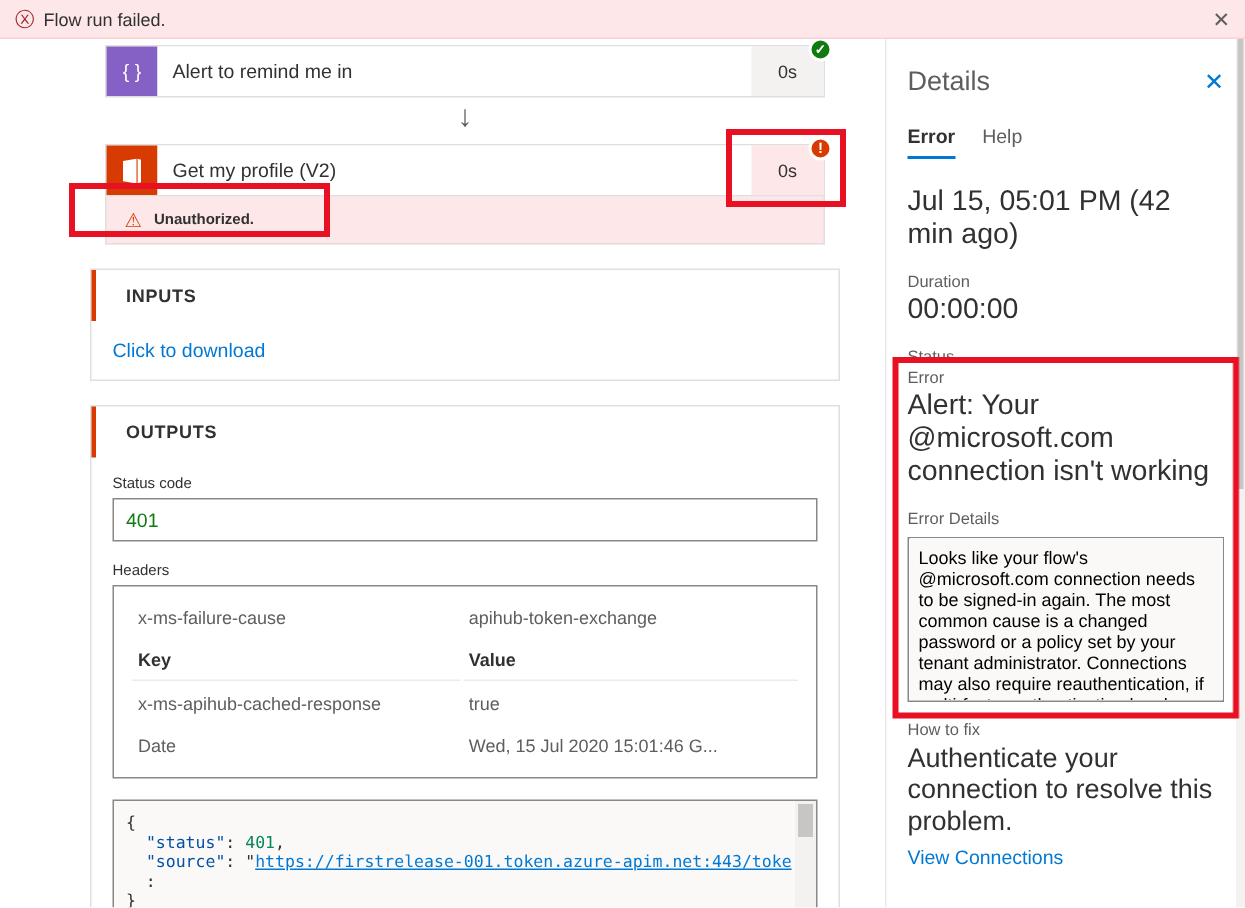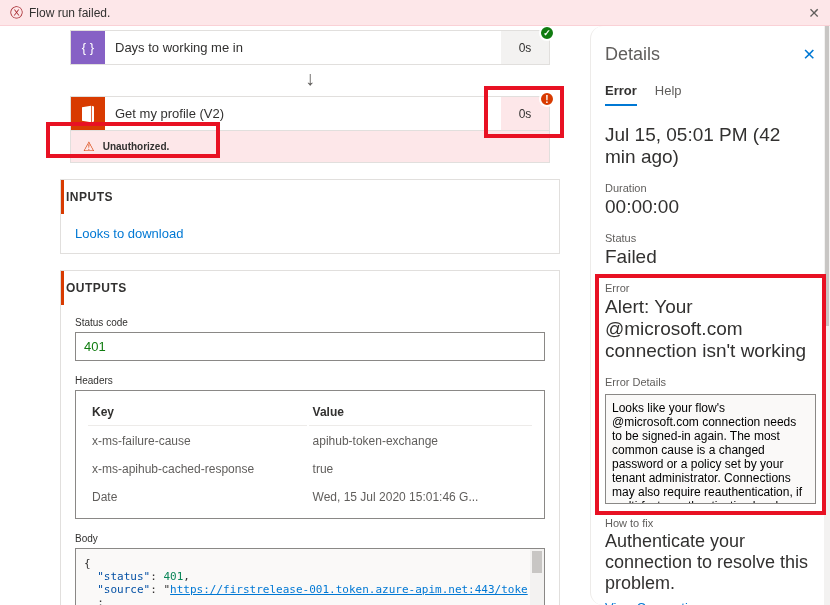--- a/index.html
+++ b/index.html
@@ -28,40 +28,40 @@
   
   .arrow { text-align: center; padding: 2px 0 6px; font-size: 20px; color: #605e5c; }
   
   .red-box { border: 4px solid #e81123; position: absolute; z-index: 10; pointer-events: none; }
   
   .unauth-row { background: #fde7e9; padding: 8px 12px; display: flex; align-items: center; border: 1px solid #e1dfdd; border-top: none; }
   .unauth-row .warn { color: #d83b01; margin-right: 8px; }
   .unauth-row .txt { font-weight: 600; font-size: 10px; }
   
   .section-box { border: 1px solid #e1dfdd; margin-top: 16px; padding: 0; }
-  .section-title { border-left: 3px solid #d83b01; padding: 10px 2px; font-size: 12px; font-weight: 600; letter-spacing: 0.5px; }
+  .section-title { border-left: 3px solid #d83b01; padding: 10px 20px; font-size: 12px; font-weight: 600; letter-spacing: 0.5px; }
   .section-body { padding: 12px 14px; }
   
   .link { color: #0078d4; cursor: pointer; font-size: 13px; }
   
   .field-label { font-size: 10px; margin-bottom: 4px; }
   .field-input { width: 100%; border: 1px solid #8a8886; padding: 6px 8px; font-size: 13px; color: #107c10; margin-bottom: 14px; }
   
   .kv-table { width: 100%; font-size: 12px; }
   .kv-table th { text-align: left; font-weight: 600; padding: 6px 4px; border-bottom: 1px solid #edebe9; }
   .kv-table td { padding: 6px 4px; color: #605e5c; }
   
   .body-box { border: 1px solid #8a8886; background: #faf9f8; padding: 8px; font-family: Consolas, monospace; font-size: 11px; margin-top: 4px; position: relative; overflow: hidden; white-space: pre; }
   .body-box .scroll-v { position: absolute; right: 0; top: 0; bottom: 18px; width: 14px; background: #f3f2f1; }
   .body-box .scroll-v::after { content: ""; position: absolute; top: 2px; left: 2px; right: 2px; height: 22px; background: #c8c6c4; }
   .json-key { color: #0451a5; }
   .json-num { color: #098658; }
   .json-url { color: #0078d4; text-decoration: underline; }
   
-  .details-pane { width: 240px; border-left: 1px solid #edebe9; padding: 18px 14px; overflow: hidden; position: relative; border-radius: 13px; }
+  .details-pane { width: 240px; border-left: 1px solid #edebe9; padding: 18px 14px; overflow: hidden; position: relative; }
   .details-head { display: flex; align-items: center; justify-content: space-between; margin-bottom: 18px; }
   .details-head h2 { font-size: 18px; font-weight: 400; color: #605e5c; }
   .details-head .x { color: #0078d4; font-size: 16px; cursor: pointer; }
   
   .tabs { display: flex; gap: 18px; margin-bottom: 18px; border-bottom: none; }
   .tab { font-size: 13px; padding-bottom: 6px; cursor: pointer; color: #605e5c; }
   .tab.active { color: #323130; border-bottom: 2px solid #0078d4; font-weight: 600; }
   
   .meta-label { font-size: 11px; color: #605e5c; margin-bottom: 2px; }
   .meta-value { font-size: 19px; margin-bottom: 14px; }
@@ -78,21 +78,21 @@
   <span class="icon">ⓧ</span>
   <span class="msg">Flow run failed.</span>
   <span class="close">✕</span>
 </div>
 
 <div class="main-area">
   <div class="canvas">
 
     <div class="flow-card purple" style="margin-left:10px; margin-right:10px;">
       <div class="flow-icon">{ }</div>
-      <div class="flow-title">Days to working me in</div>
+      <div class="flow-title">Alert to remind me in</div>
       <div class="flow-time">0s</div>
       <div class="check-badge"></div>
     </div>
 
     <div class="arrow">↓</div>
 
     <div style="position:relative; margin-left:10px; margin-right:10px;">
       <div class="flow-card orange">
         <div class="flow-icon">
           <svg width="18" height="18" viewBox="0 0 24 24">
@@ -107,55 +107,54 @@
         <span class="warn">⚠</span>
         <span class="txt">Unauthorized.</span>
       </div>
       <div class="red-box" style="top:-10px; right:-14px; width:80px; height:52px;"></div>
       <div class="red-box" style="top:26px; left:-24px; width:174px; height:36px;"></div>
     </div>
 
     <div class="section-box">
       <div class="section-title">INPUTS</div>
       <div class="section-body">
-        <span class="link">Looks to download</span>
+        <span class="link">Click to download</span>
       </div>
     </div>
 
     <div class="section-box">
       <div class="section-title">OUTPUTS</div>
       <div class="section-body">
         <div class="field-label">Status code</div>
         <input class="field-input" readonly="" value="401" style="">
         
         <div class="field-label">Headers</div>
         <div style="border:1px solid #8a8886; padding:6px 10px; margin-bottom:14px;">
           <table class="kv-table">
             <tbody>
                 <tr>
+                  <td>x-ms-failure-cause</td>
+                  <td>apihub-token-exchange</td>
+                </tr>
+            <tr>
               <th>Key</th>
               <th>Value</th>
             </tr>
-            <tr>
-                  <td>x-ms-failure-cause</td>
-                  <td>apihub-token-exchange</td>
-                </tr>
             <tr>
                   <td>x-ms-apihub-cached-response</td>
                   <td>true</td>
                 </tr>
             <tr>
                   <td>Date</td>
                   <td>Wed, 15 Jul 2020 15:01:46 G...</td>
                 </tr>
           </tbody>
             </table>
         </div>
         
-        <div class="field-label">Body</div>
         <div class="body-box">{
   <span class="json-key">"status"</span>: <span class="json-num">401</span>,
   <span class="json-key">"source"</span>: "<span class="json-url">https://firstrelease-001.token.azure-apim.net:443/toke</span>
   : 
 }
           <div class="scroll-v"></div>
           
         </div>
       </div>
     </div>
@@ -171,21 +170,20 @@
       <div class="tab active">Error</div>
       <div class="tab">Help</div>
     </div>
     
     <div class="meta-value">Jul 15, 05:01 PM (42 min ago)</div>
     
     <div class="meta-label">Duration</div>
     <div class="meta-value">00:00:00</div>
     
     <div class="meta-label">Status</div>
-    <div class="meta-value">Failed</div>
     
     <div style="position:relative;">
       <div class="meta-label">Error</div>
       <div class="meta-value" style="white-space:pre-wrap;">Alert: Your           @microsoft.com connection isn't working</div>
       
       <div class="meta-label">Error Details</div>
       <textarea class="err-textarea" readonly="" style="">Looks like your flow's                  @microsoft.com connection needs to be signed-in again. The most common cause is a changed password or a policy set by your tenant administrator. Connections may also require reauthentication, if multi-factor authentication has been recently</textarea>
       <div class="red-box" style="top:-8px; left:-10px; right:-10px; bottom:2px;"></div>
     </div>
     

